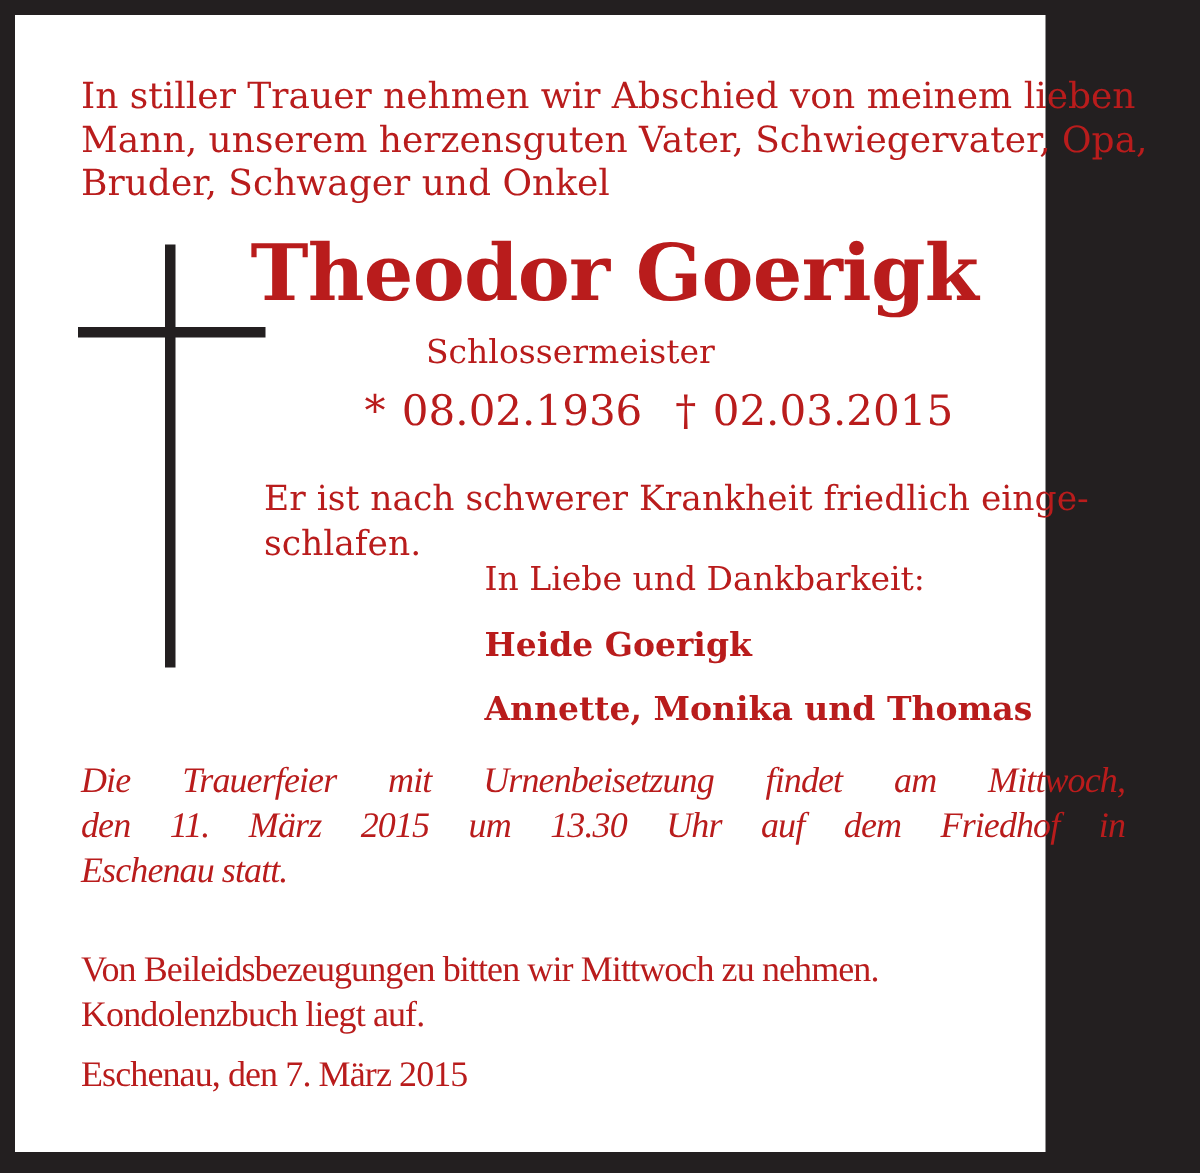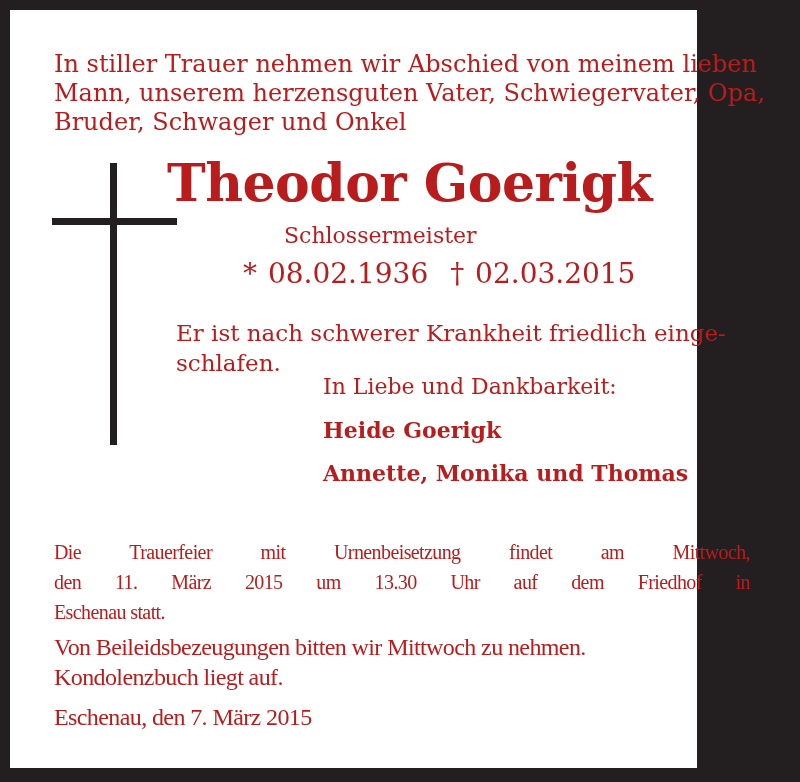--- a/index.html
+++ b/index.html
@@ -94,26 +94,27 @@
     }
     .mourners .lead { display: block; }
     .mourners .bold {
       display: block;
       font-weight: bold;
       margin-top: 13px;
     }
 
     .ceremony {
       left: 44px;
-      top: 527px;
+      top: 496px;
       width: 696px;
-      font-size: 20px;
+      font-size: 24px;
       line-height: 30px;
       white-space: normal;
       letter-spacing: -0.6px;
+      font-style: italic;
     }
     .ceremony span { display: block; }
     .ceremony .justify {
       text-align: justify;
       text-align-last: justify;
     }
 
     .condolence {
       left: 44px;
       top: 622px;

